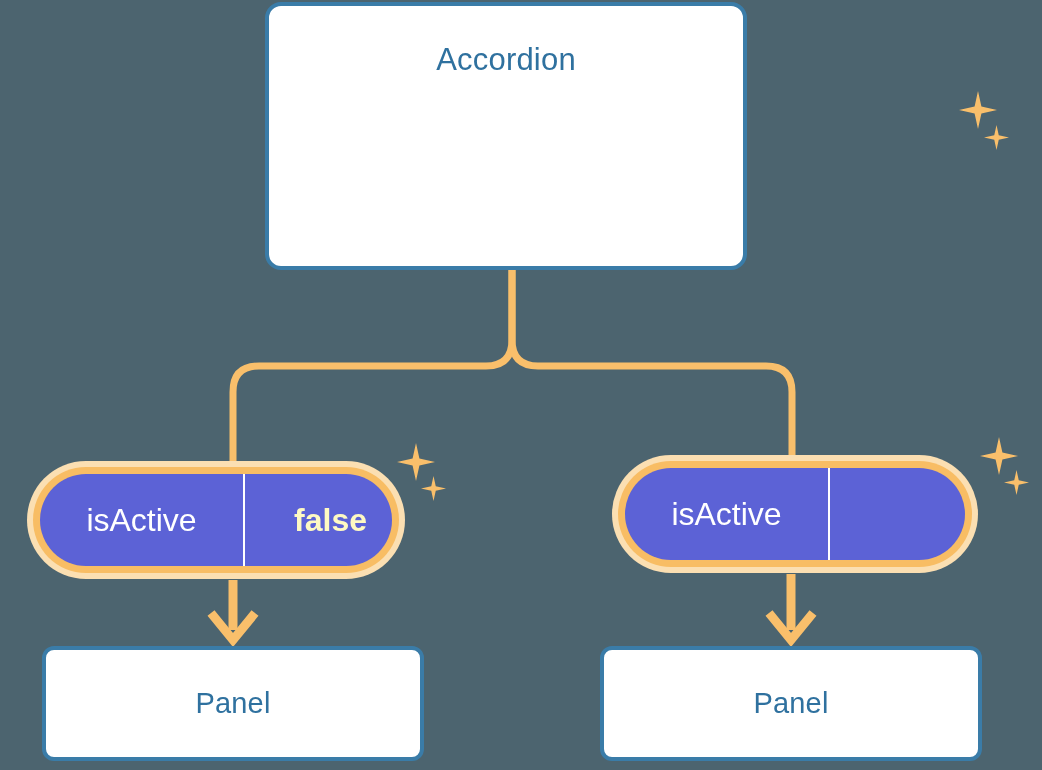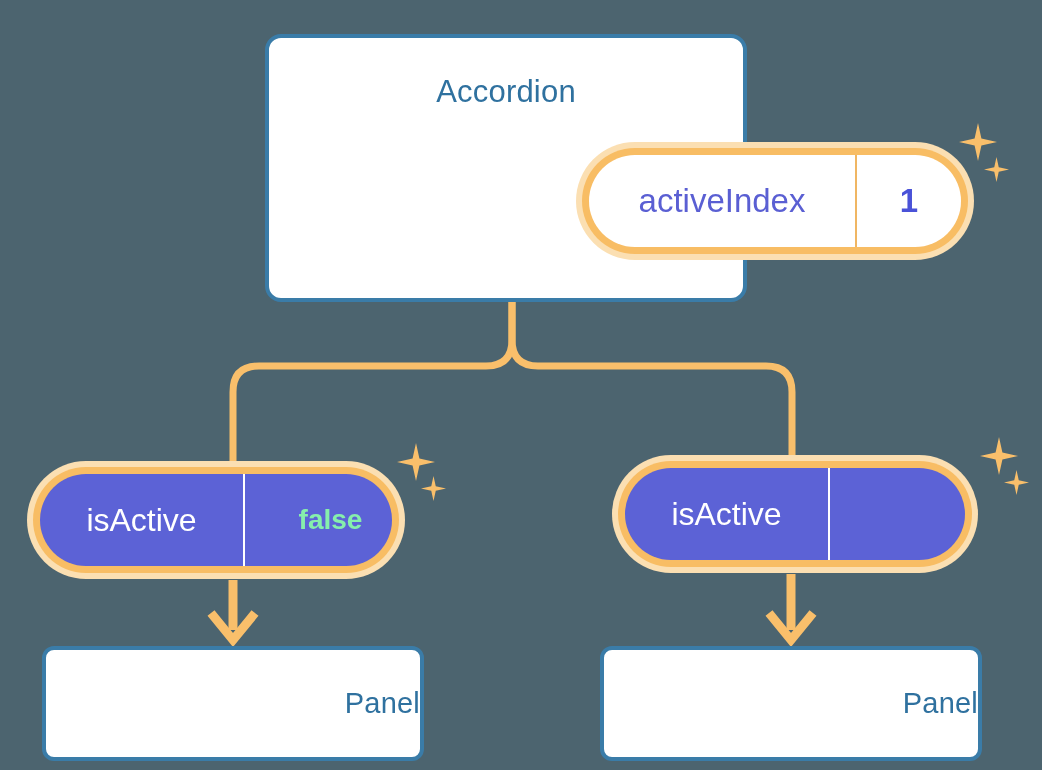--- a/index.html
+++ b/index.html
@@ -49,35 +49,33 @@
     white-space: nowrap;
   }
 
   #accordion-card {
     left: 265px;
     top: 2px;
     width: 482px;
     height: 268px;
     border-radius: 16px;
     display: block;
-    margin-top: 32px;
   }
   #accordion-card .card-title {
     position: absolute;
     left: 0;
     right: 0;
     top: 36px;
     text-align: center;
   }
 
   .panel-card {
     width: 382px;
     height: 115px;
     border-radius: 12px;
-    justify-content: flex-end;
   }
   #panel-left  { left: 42px;  top: 646px; }
   #panel-right { left: 600px; top: 646px; }
   .panel-card .card-title { font-size: 29px; }
 
   
   .pill {
     position: absolute;
     box-sizing: border-box;
     border-radius: 999px;
@@ -153,22 +151,22 @@
   .pill-bool {
     height: 92px;
   }
   .pill-bool .pill-inner { background: #5c62d6; justify-content: space-between; }
   .pill-bool .pill-key {
     color: #ffffff;
     font-size: 32px;
     border-right: 2px solid #ffffff;
   }
   .pill-bool .pill-val {
-    color: #86efac;
-    font-size: 28px;
+    color: #fef9c3;
+    font-size: 32px;
     font-weight: 700;
     padding-left: 24px;
   }
 
   #pill-isactive-left {
     left: 40px;
     top: 474px;
     width: 352px;
   }
   #pill-isactive-left .pill-key { flex: 0 0 205px; }
@@ -232,26 +230,20 @@
 
     <g>
       <line x1="791" y1="574" x2="791" y2="630" stroke="#f9bf6b" stroke-width="9"></line>
       <path d="M 769 613 L 791 640 L 813 613" fill="none" stroke="#f9bf6b" stroke-width="9" stroke-linecap="butt" stroke-linejoin="miter"></path>
     </g>
   </svg>
 
   <div id="accordion-card" class="card">
     <div class="card-title">Accordion</div>
 
-    <div id="pill-activeindex" class="pill">
-      <div class="pill-inner">
-        <div class="pill-key">activeIndex</div>
-        <div class="pill-val">1</div>
-      </div>
-    </div>
 
     <div id="sparkles-accordion" class="sparkle-group">
       <span class="sparkle spark-big"></span>
       <span class="sparkle spark-small"></span>
     </div>
   </div>
 
   <div id="pill-isactive-left" class="pill pill-bool">
     <div class="pill-inner">
       <div class="pill-key">isActive</div>

